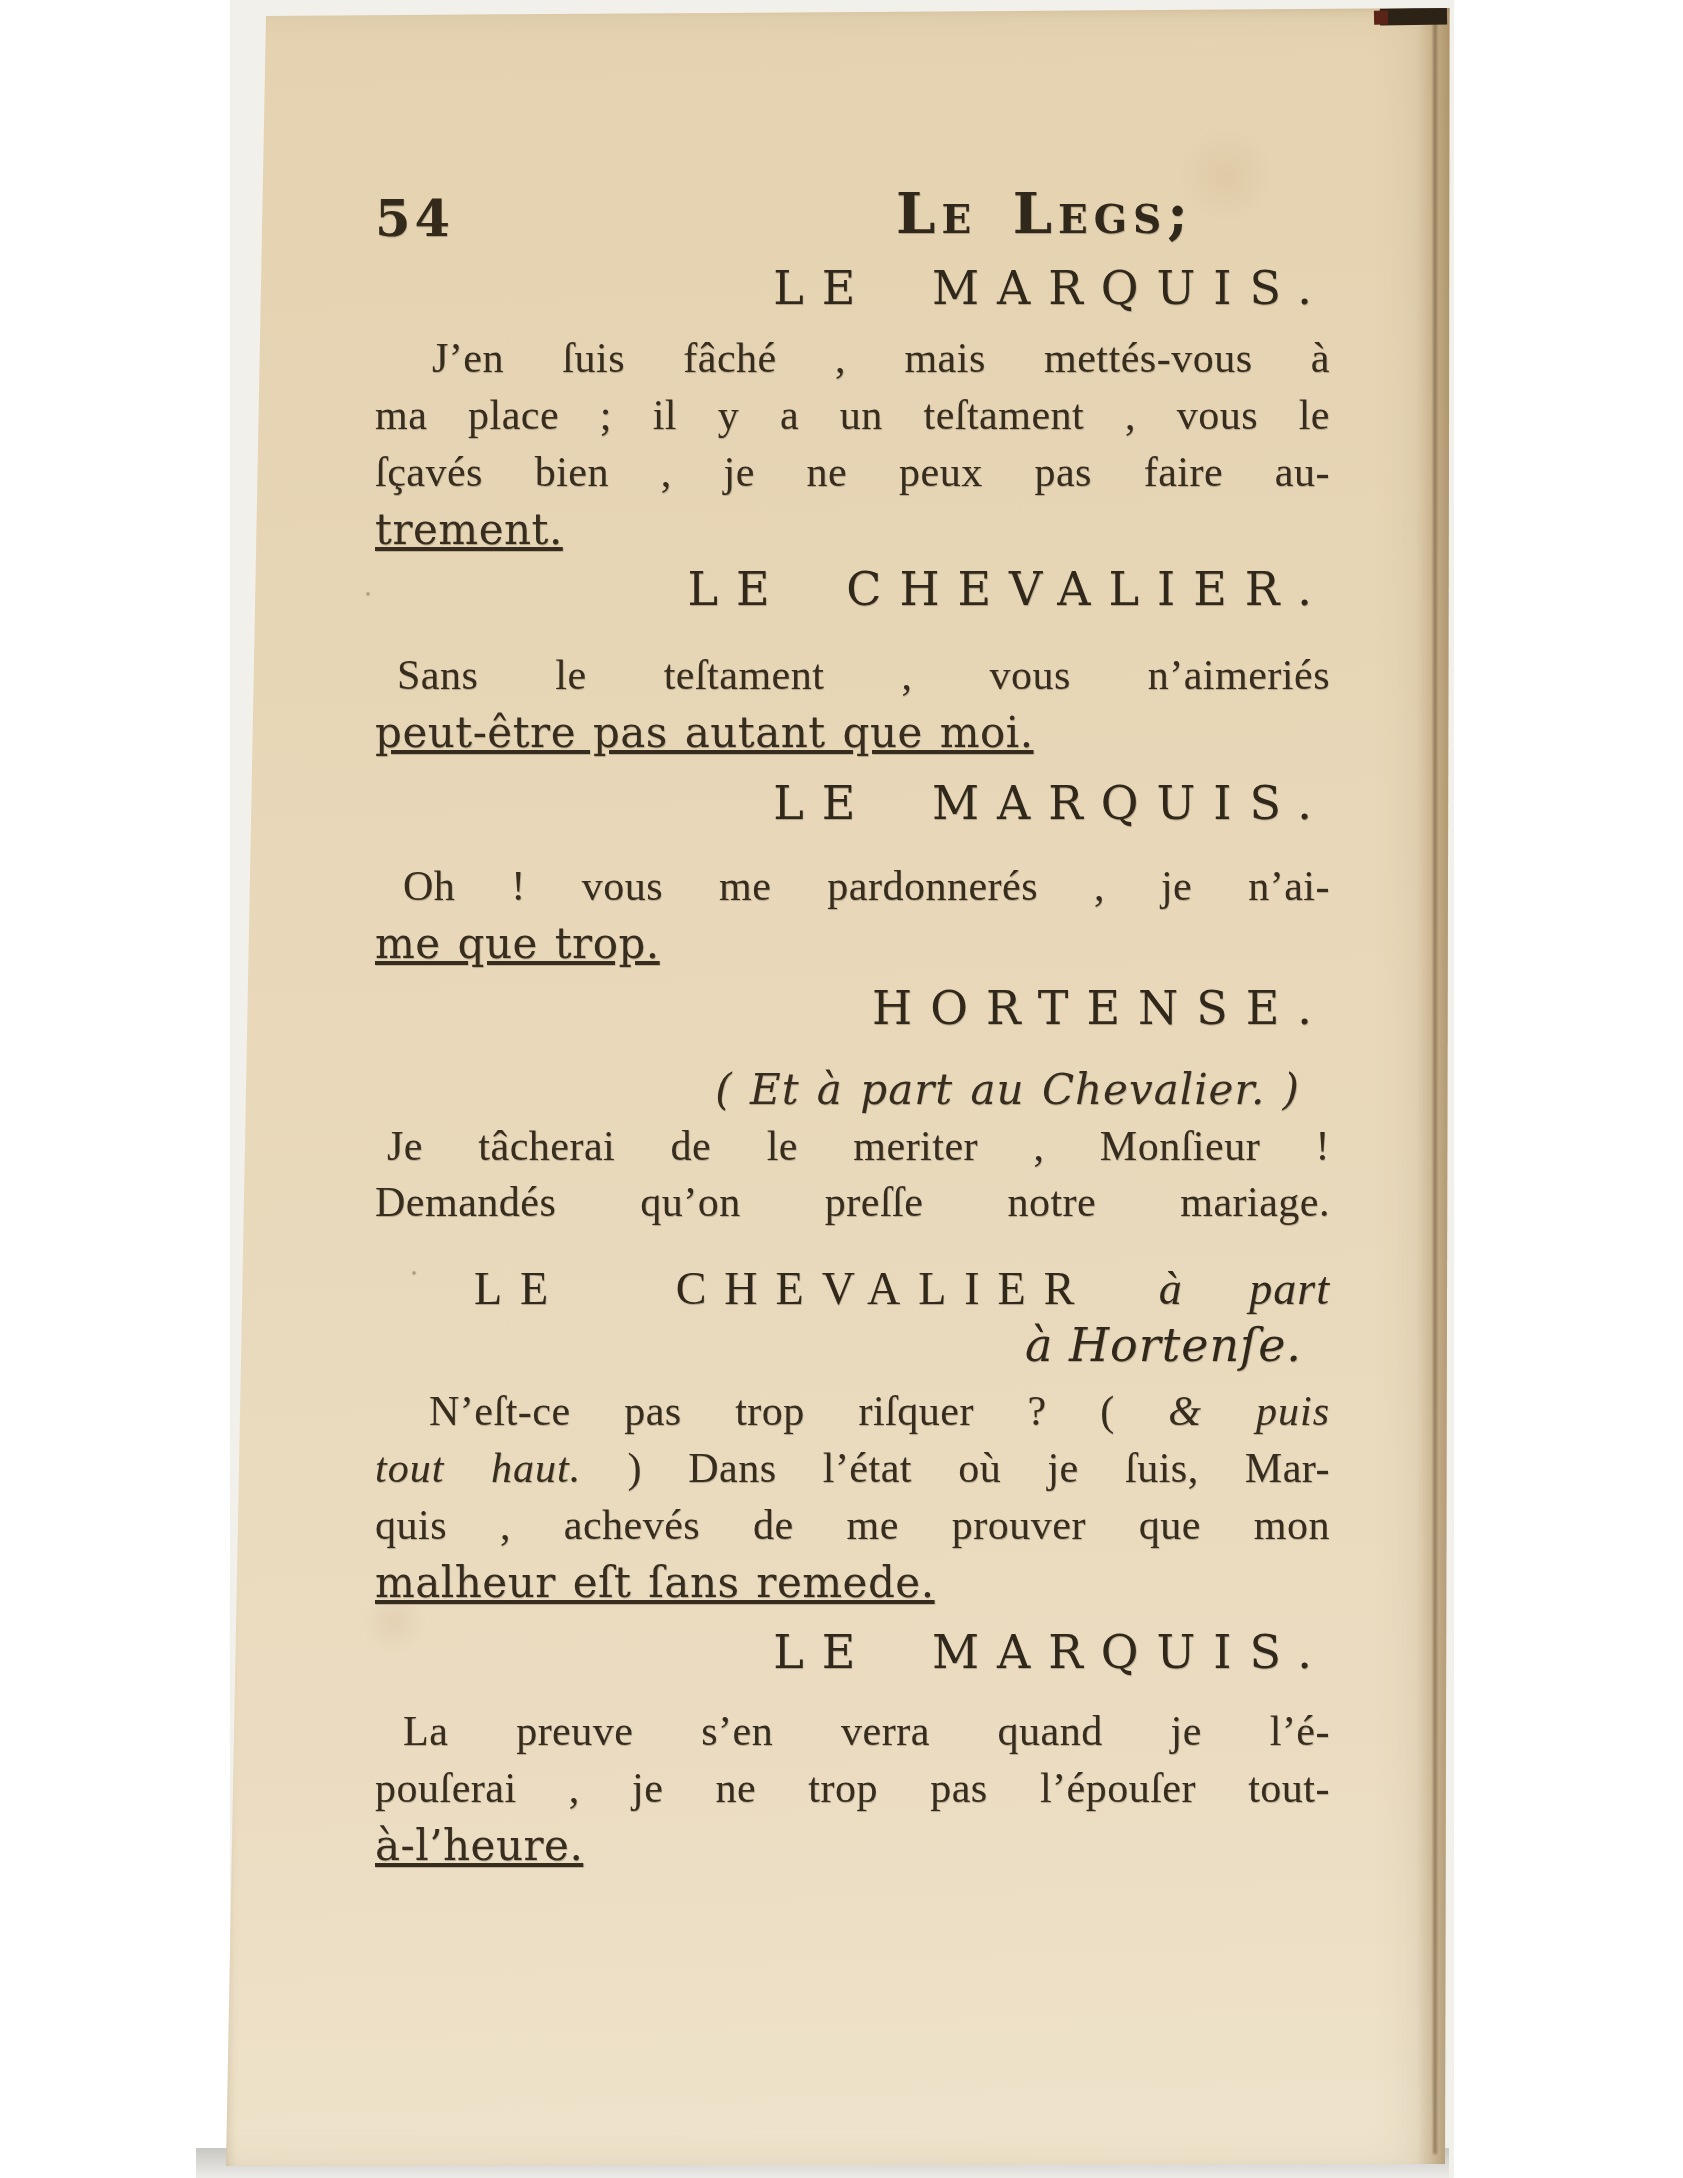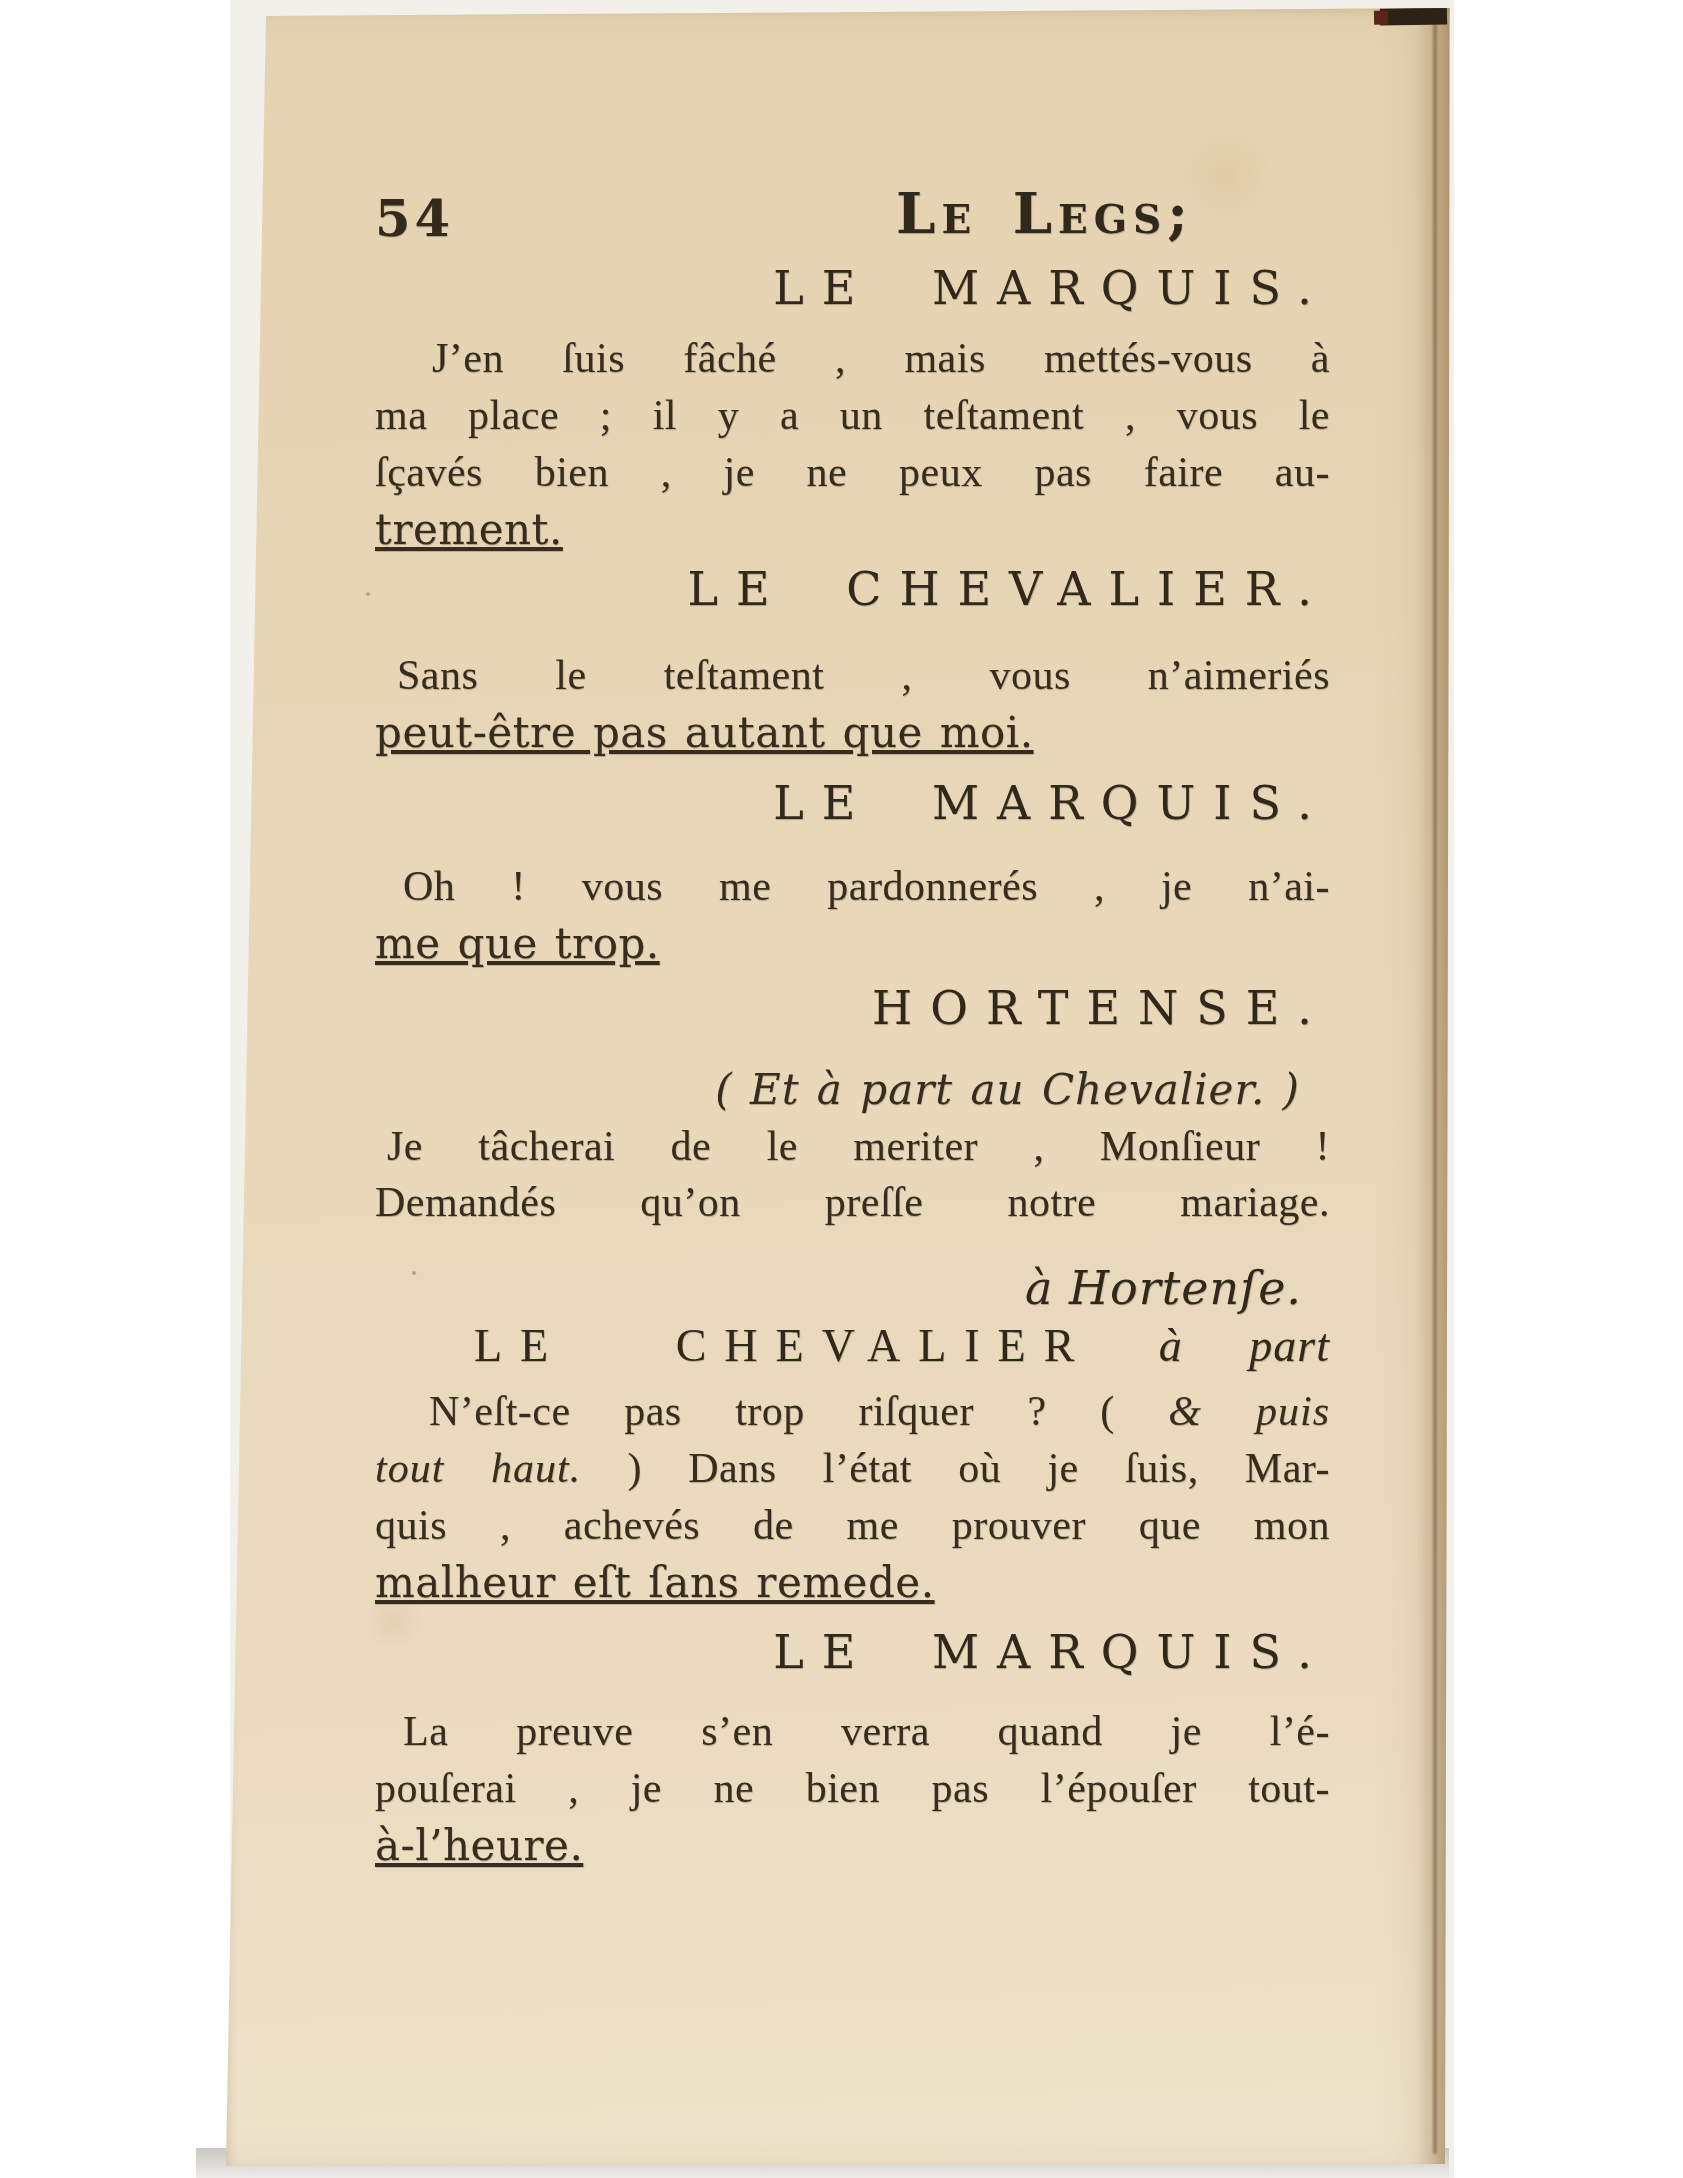--- a/index.html
+++ b/index.html
@@ -118,33 +118,33 @@
     <section class="block speaker" style="top:972px">
         <div class="line a-c"><span class="cp">HORTENSE.</span></div>
       </section>
     <section class="block body-block tight" style="top:1054px">
         <div class="line a-r" style="padding-right: 30px;"><span class="it">( Et à part au Chevalier. )</span></div>
         <div class="line a-j" style="text-indent: 12px;"><span>Je tâcherai de le meriter , Monſieur !</span></div>
         <div class="line a-j"><span>Demandés qu’on preſſe notre mariage.</span></div>
       </section>
 
     <section class="block speaker" style="top:1252px">
+        <div class="line a-j" style="text-indent: 99px;"><span class="cp">LE CHEVALIER</span><span class="it"> à part</span></div>
         <div class="line a-r" style="padding-right: 28px;"><span class="it">à Hortenſe.</span></div>
-        <div class="line a-j" style="text-indent: 99px;"><span class="cp">LE CHEVALIER</span><span class="it"> à part</span></div>
       </section>
     <section class="block body-block" style="top:1375px">
         <div class="line a-j" style="text-indent: 54px;"><span>N’eſt-ce pas trop riſquer ? ( </span><span class="it">&amp; puis</span></div>
         <div class="line a-j"><span class="it">tout haut.</span><span> ) Dans l’état où je ſuis, Mar-</span></div>
         <div class="line a-j"><span>quis , achevés de me prouver que mon</span></div>
         <div class="line a-l"><span>malheur eſt ſans remede.</span></div>
       </section>
 
     <section class="block speaker" style="top:1616px">
         <div class="line a-c"><span class="cp">LE MARQUIS.</span></div>
       </section>
     <section class="block body-block" style="top:1695px">
         <div class="line a-j" style="text-indent: 28px;"><span>La preuve s’en verra quand je l’é-</span></div>
-        <div class="line a-j"><span>pouſerai , je ne bien pas l’épouſer tout-</span></div>
+        <div class="line a-j"><span>pouſerai , je ne trop pas l’épouſer tout-</span></div>
         <div class="line a-l"><span>à-l’heure.</span></div>
       </section>
   </div>
 </div>
 
 
 </body></html>

